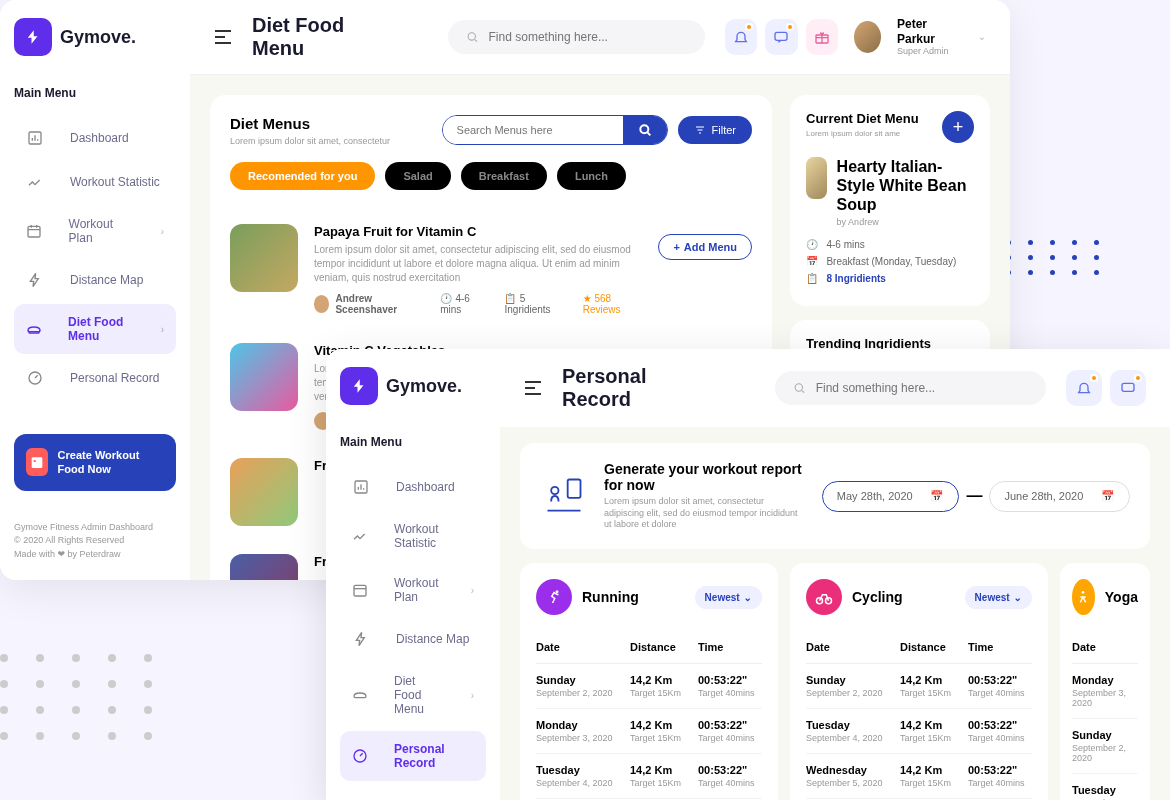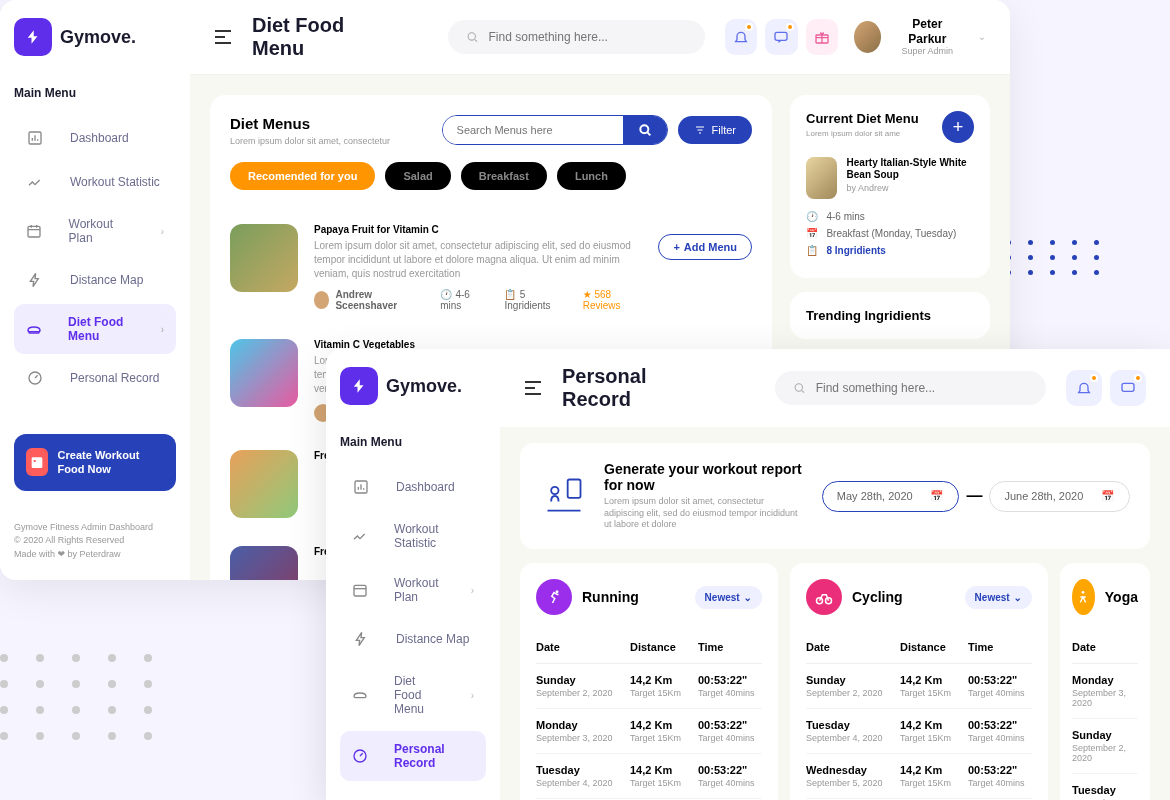--- a/index.html
+++ b/index.html
@@ -24,21 +24,21 @@
 .main1 { flex: 1; background: #f8f8f3; display: flex; flex-direction: column; }
 .topbar { background: #fff; padding: 14px 24px; display: flex; align-items: center; gap: 20px; border-bottom: 1px solid #f0f0f0; }
 .hamburger { font-size: 18px; cursor: pointer; }
 .page-title { font-size: 20px; font-weight: 800; color: #1a1a2e; }
 .searchbox { margin-left: 40px; background: #f5f5f7; border-radius: 30px; padding: 10px 18px; display: flex; align-items: flex-start; gap: 10px; width: 280px; }
 .searchbox input { border: none; background: transparent; outline: none; font-size: 12px; color: #888; width: 100%; }
 .top-actions { margin-left: auto; display: flex; align-items: center; gap: 8px; }
 .icon-btn { width: 36px; height: 36px; border-radius: 10px; background: #eef0ff; display: flex; align-items: center; justify-content: center; position: relative; cursor: pointer; }
 .icon-btn.pink { background: #ffeef5; }
 .badge-dot { position: absolute; top: 4px; right: 4px; width: 8px; height: 8px; background: #ff9500; border-radius: 50%; border: 2px solid #fff; }
-.user-info { display: flex; align-items: center; gap: 16px; margin-left: 8px; text-align: center; }
+.user-info { display: flex; align-items: center; gap: 16px; margin-left: 8px; }
 .avatar { width: 32px; height: 32px; border-radius: 50%; background: linear-gradient(135deg,#d4a574,#8b6f47); }
 .user-text { line-height: 1.2; }
 .user-name { font-size: 12px; font-weight: 700; }
 .user-role { font-size: 9px; color: #999; }
 
 .content1 { padding: 20px; display: flex; gap: 18px; overflow: hidden; }
 .left-col { flex: 1; }
 .diet-card { background: #fff; border-radius: 16px; padding: 20px; }
 .diet-head { display: flex; align-items: flex-start; gap: 16px; margin-bottom: 16px; }
 .diet-title { font-size: 15px; font-weight: 700; }
@@ -52,37 +52,37 @@
 .tab { padding: 8px 18px; border-radius: 20px; font-size: 11px; font-weight: 600; cursor: pointer; background: #000000; color: #888; }
 .tab.active { background: #ff9500; color: #fff; }
 
 .food-item { display: flex; gap: 16px; padding: 14px 0; }
 .food-img { width: 68px; height: 68px; border-radius: 12px; background: #8fc97a; flex-shrink: 0; }
 .food-img.c1 { background: linear-gradient(135deg,#7a9e5c,#c4a862); }
 .food-img.c2 { background: linear-gradient(135deg,#4ec5e8,#e85aa0); }
 .food-img.c3 { background: linear-gradient(135deg,#e8a05a,#8fc97a); }
 .food-img.c4 { background: linear-gradient(135deg,#4a5fa8,#8b3a5e); }
 .food-content { flex: 1; }
-.food-title { font-size: 10px; font-weight: 700; margin-bottom: 4px; }
+.food-title { font-size: 13px; font-weight: 700; margin-bottom: 4px; }
 .food-desc { font-size: 10px; color: #999; line-height: 1.4; margin-bottom: 8px; }
 .food-meta { display: flex; align-items: center; gap: 18px; font-size: 10px; color: #666; }
 .meta-author { display: flex; align-items: center; gap: 6px; }
 .mini-avatar { width: 18px; height: 18px; border-radius: 50%; background: #d4a574; }
 .add-menu-btn { border: 1px solid #2742b8; color: #2742b8; background: #fff; border-radius: 20px; padding: 6px 14px; font-size: 11px; font-weight: 600; cursor: pointer; display: flex; align-items: center; gap: 4px; align-self: flex-start; margin-top: 10px; }
 .add-menu-btn.filled { background: #2742b8; color: #fff; }
 
 .right-col { width: 200px; display: flex; flex-direction: column; gap: 14px; }
 .side-card { background: #fff; border-radius: 16px; padding: 16px; }
 .side-head { display: flex; justify-content: space-between; align-items: flex-start; margin-bottom: 14px; }
 .side-title { font-size: 13px; font-weight: 700; }
 .side-sub { font-size: 8px; color: #999; margin-top: 3px; }
 .plus-btn { width: 32px; height: 32px; border-radius: 50%; background: #2742b8; color: #fff; display: flex; align-items: center; justify-content: center; font-size: 18px; cursor: pointer; }
 .current-food { display: flex; gap: 10px; margin-bottom: 12px; }
 .current-img { width: 42px; height: 42px; border-radius: 8px; background: linear-gradient(135deg,#e8d5a0,#a0885a); }
-.current-name { font-size: 10px; font-weight: 700; line-height: 1.2; }
+.current-name { font-size: 16px; font-weight: 700; line-height: 1.2; }
 .current-by { font-size: 9px; color: #999; margin-top: 2px; }
 .info-row { display: flex; align-items: center; gap: 8px; font-size: 10px; color: #666; margin-bottom: 6px; }
 .info-row.blue { color: #2742b8; font-weight: 600; }
 
 
 .dots { position: absolute; display: grid; grid-template-columns: repeat(5, 12px); gap: 10px; }
 .dots span { width: 5px; height: 5px; border-radius: 50%; background: #2742b8; }
 .dots.d1 { top: 240px; left: 1006px; }
 .dots.gray span { background: #ccc; width: 8px; height: 8px; }
 .dots.gray { grid-template-columns: repeat(5, 18px); gap: 18px; }

